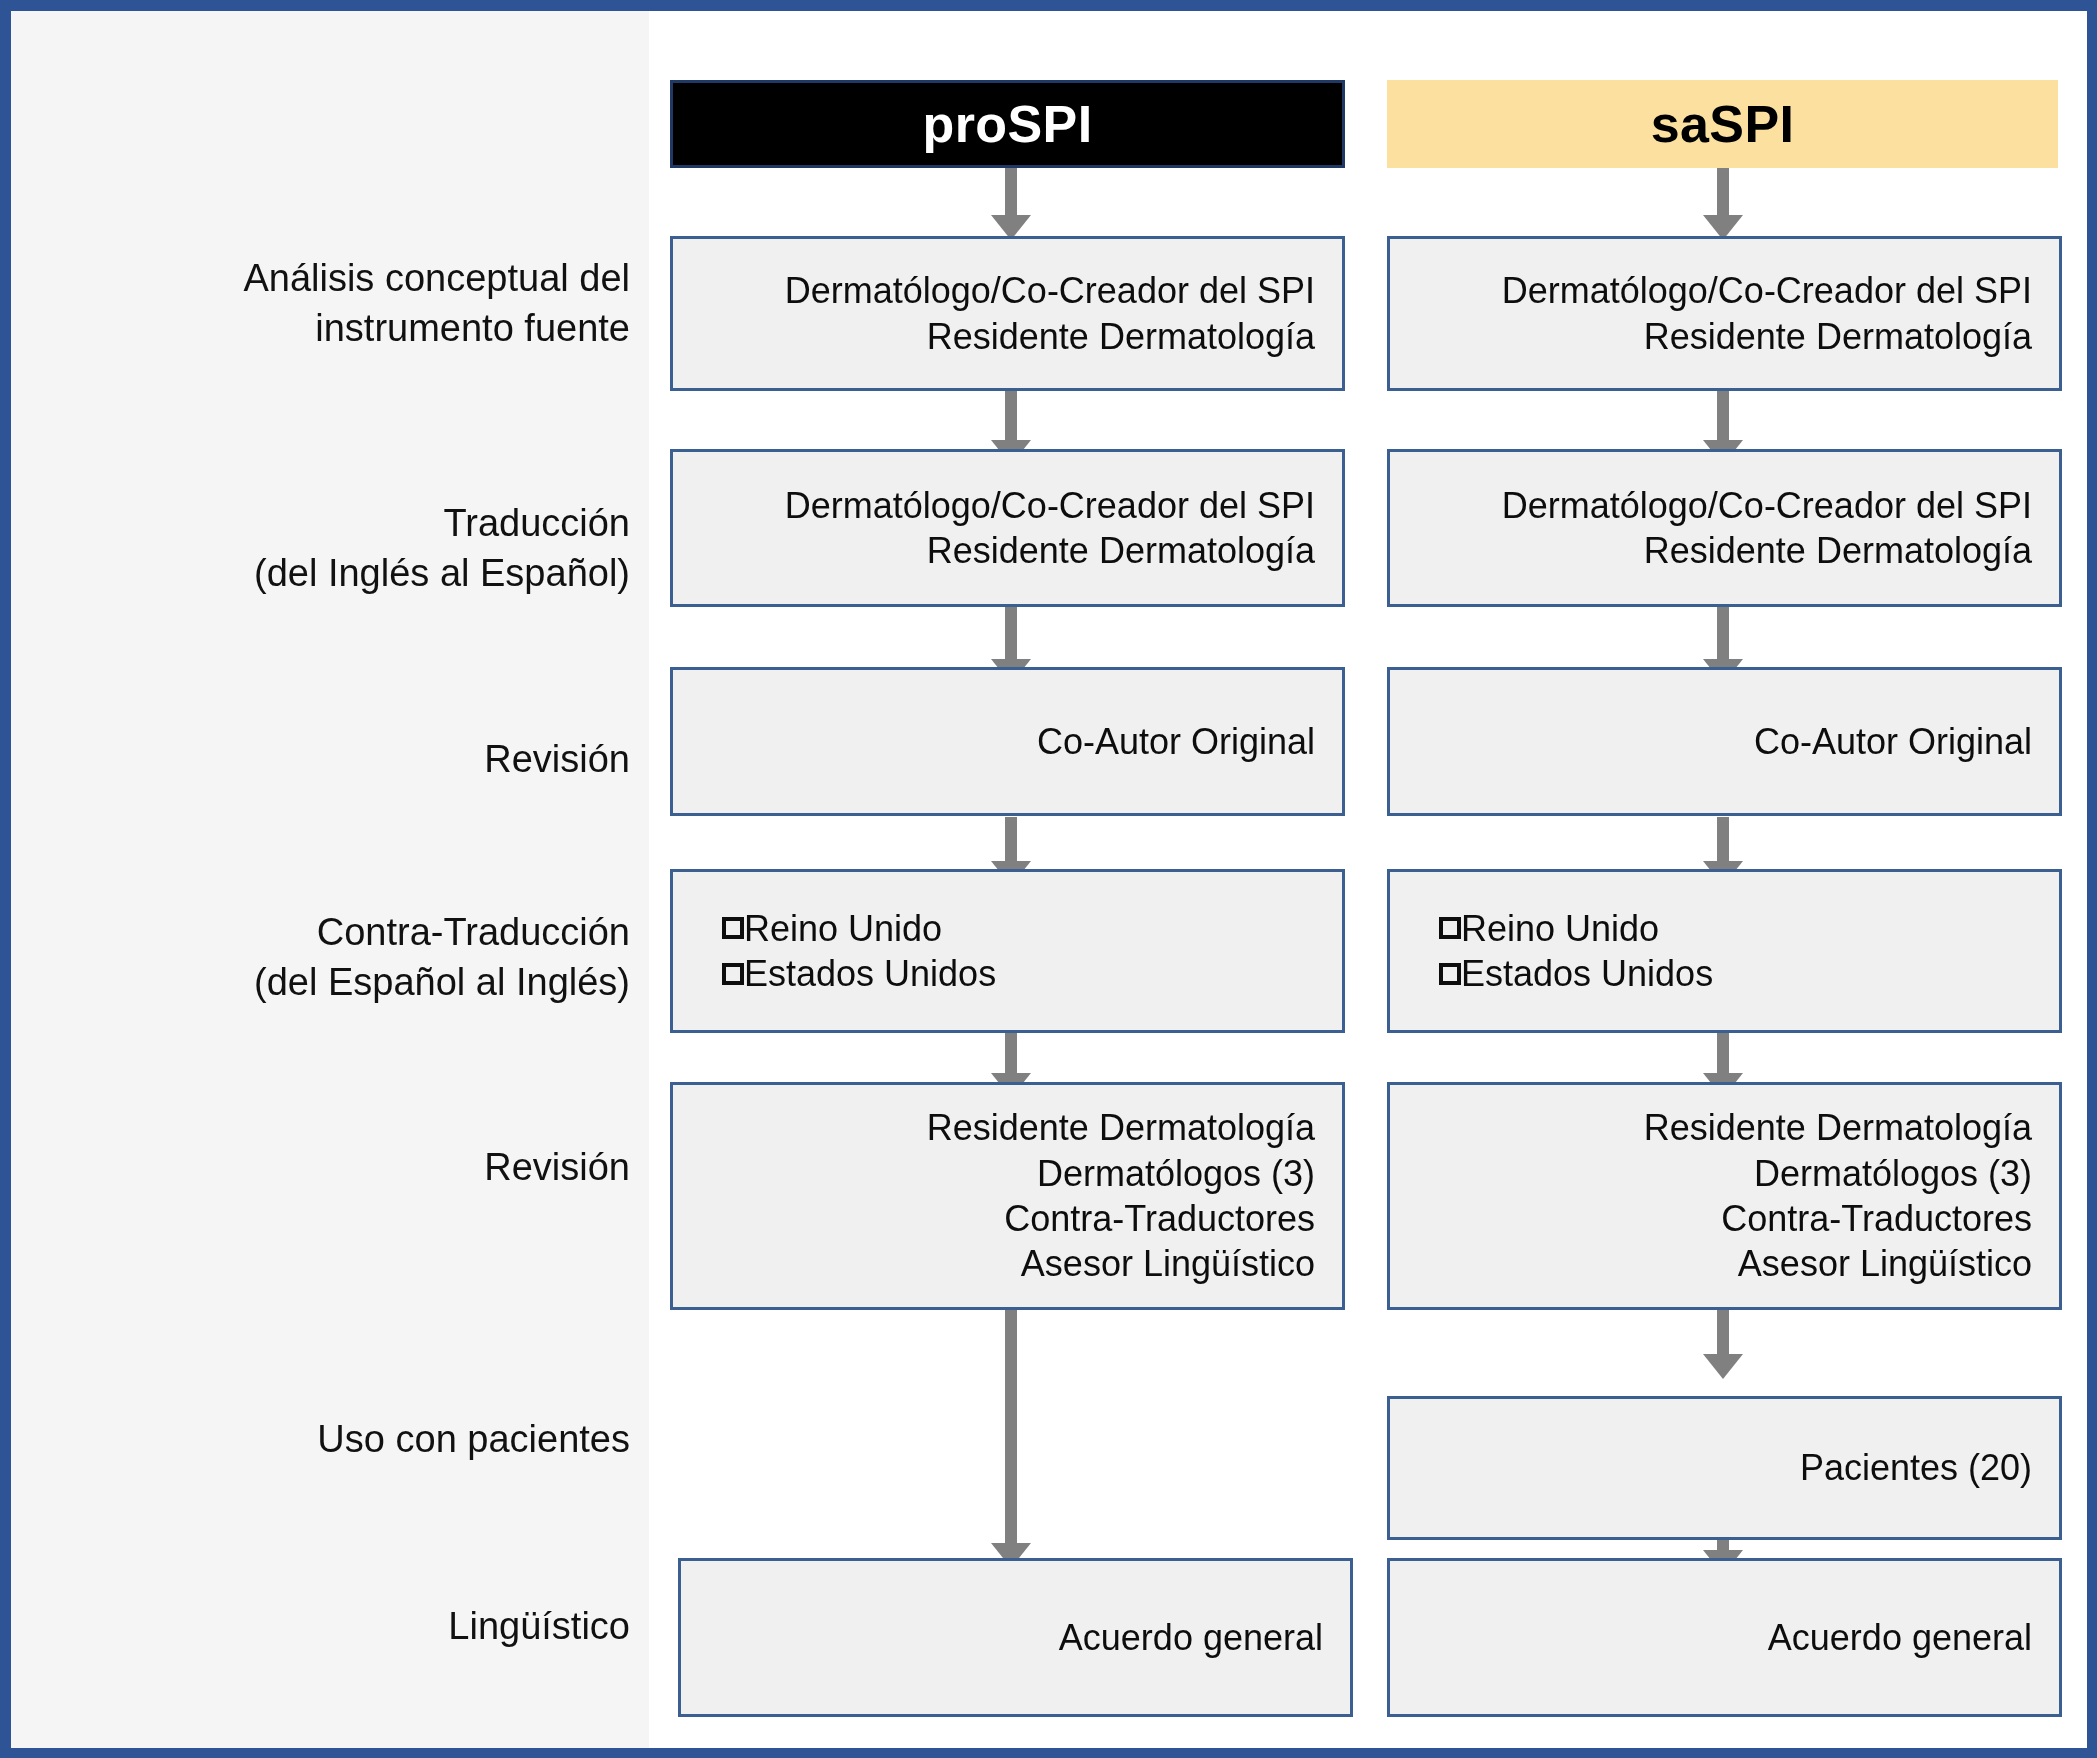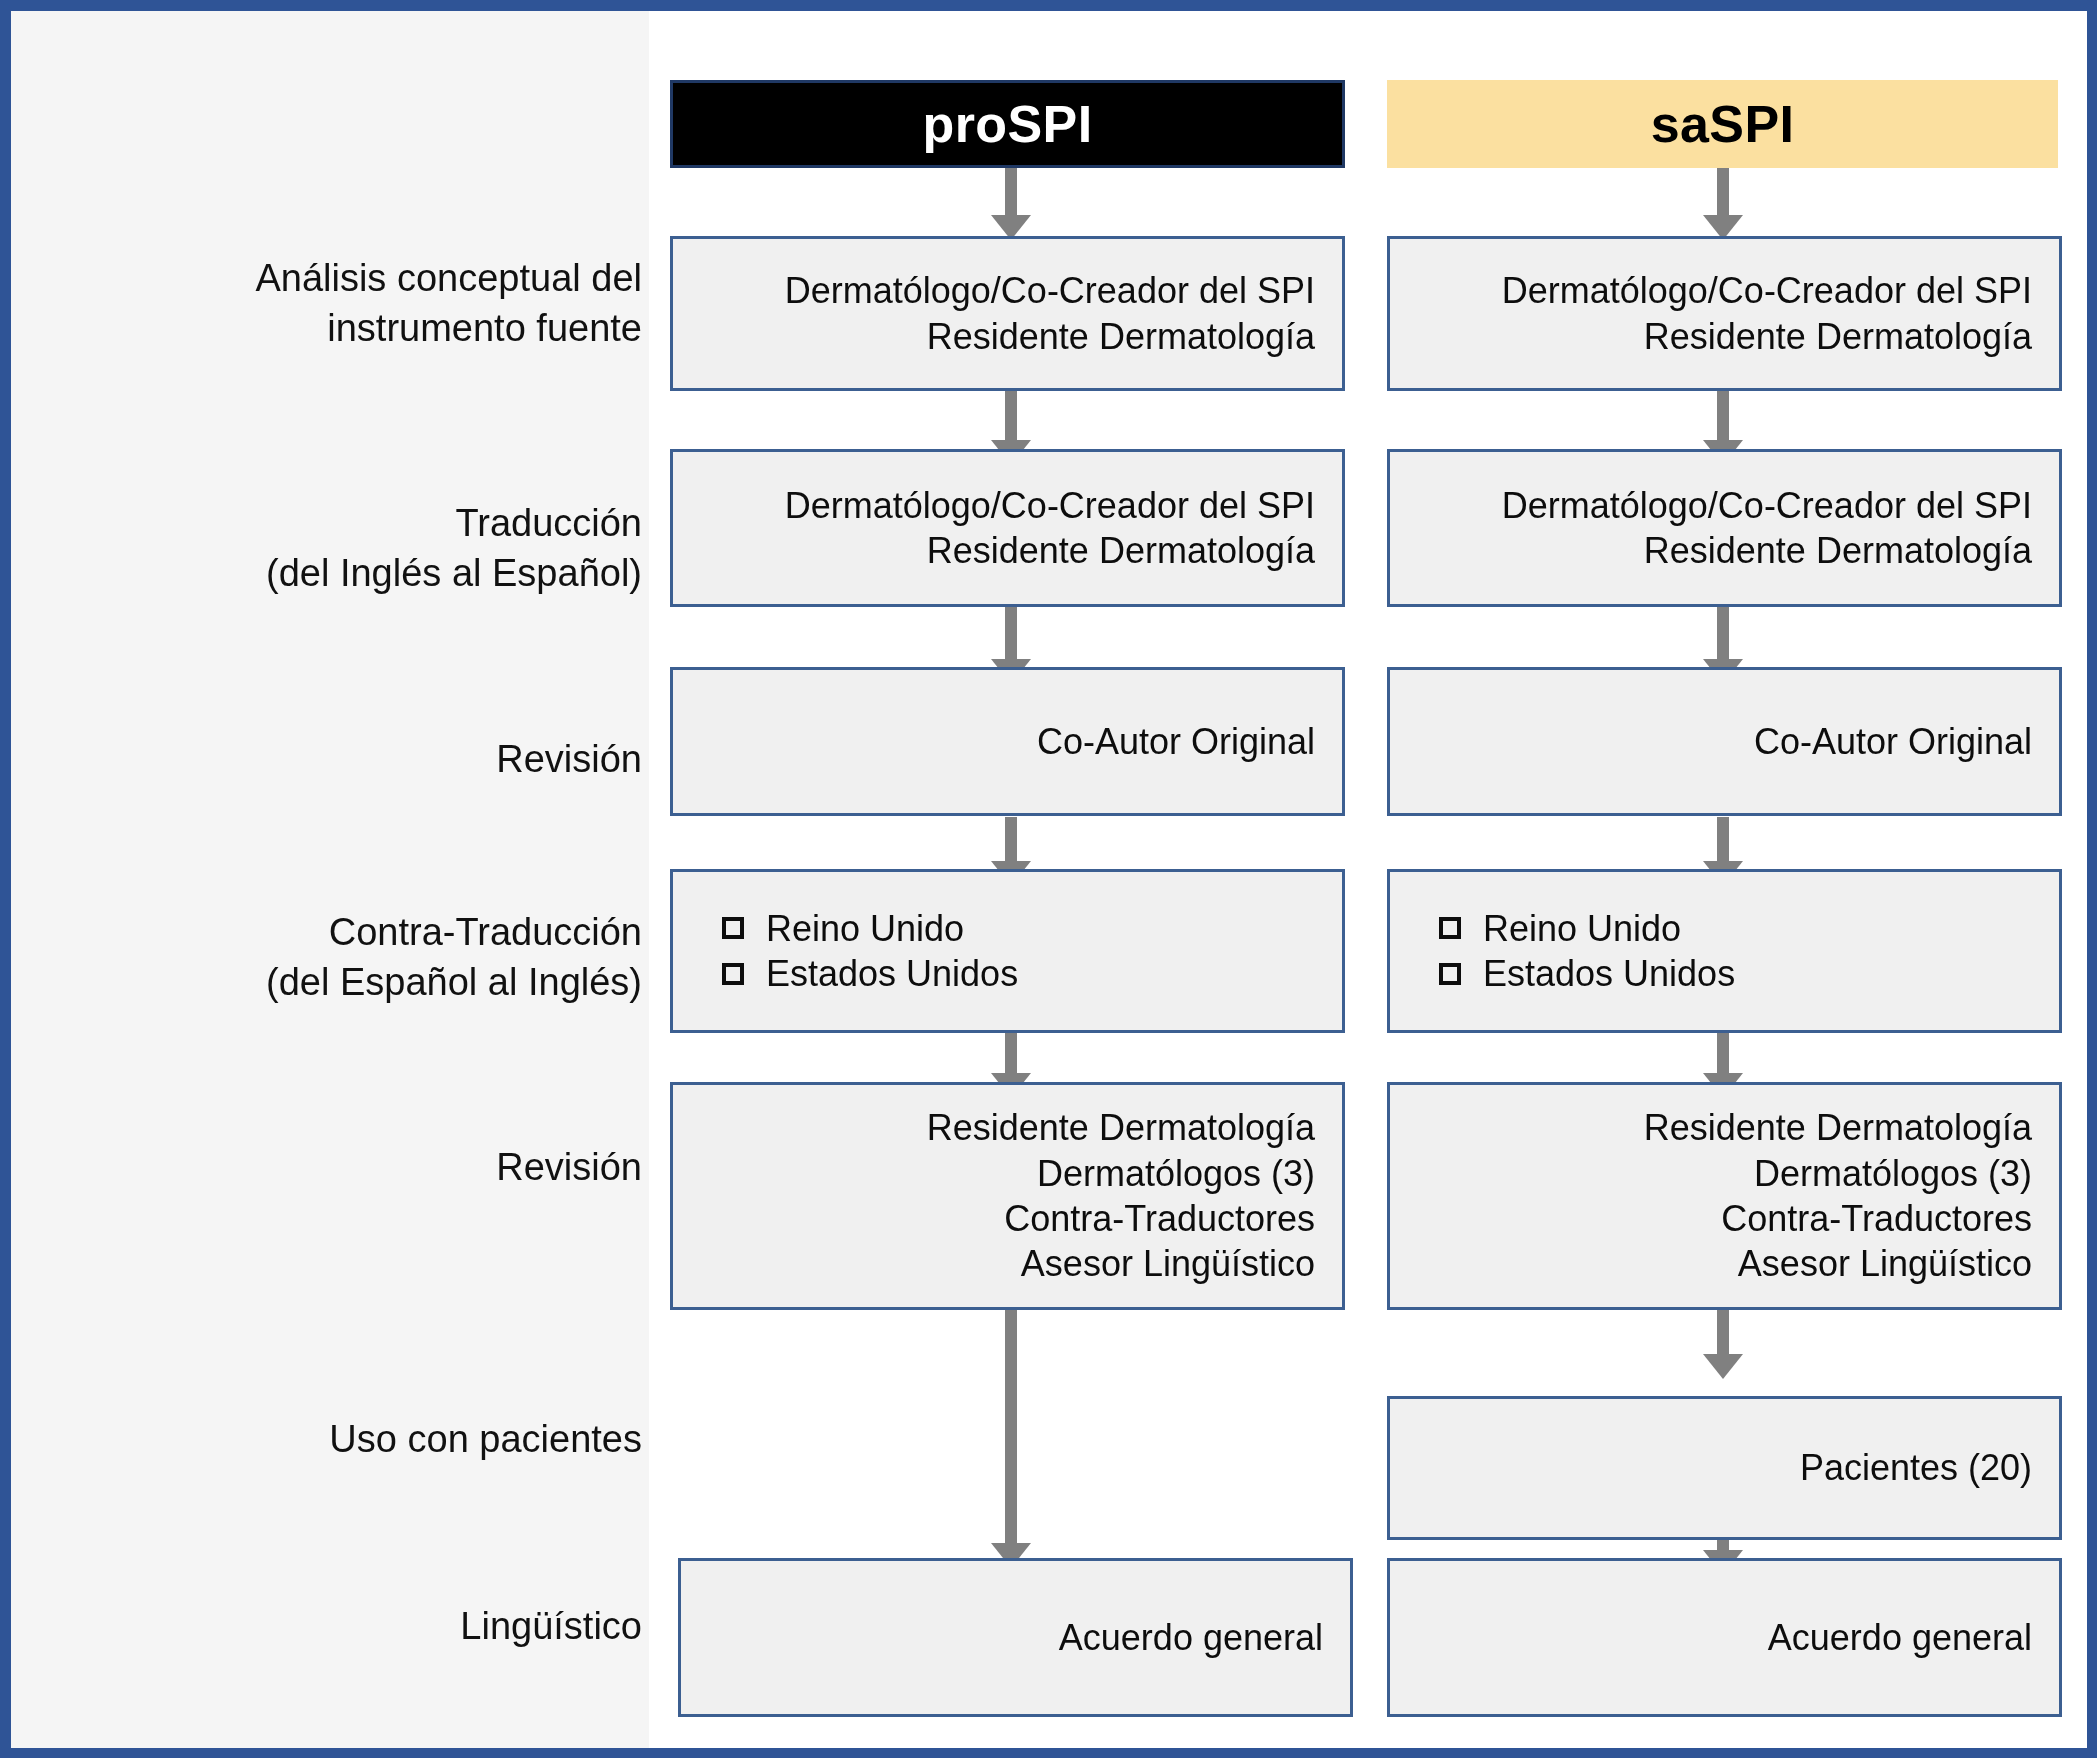--- a/index.html
+++ b/index.html
@@ -57,21 +57,21 @@
     top: 69px;
     width: 671px;
     background: #fbe0a0;
     color: #000000;
     border: none;
   }
 
   
   .row-label {
     position: absolute;
-    left: 52px;
+    left: 40px;
     width: 579px;
     font-size: 38px;
     color: #111111;
     line-height: 1.32;
     white-space: pre-line;
   }
 
   
   .node {
     position: absolute;
@@ -85,21 +85,20 @@
   }
   .node .line {
     font-size: 36px;
     color: #0d0d0d;
     line-height: 1.26;
     white-space: nowrap;
   }
   .node .line.check {
     display: flex;
     align-items: center;
-    gap: 22px;
     padding-left: 22px;
   }
   .checkbox-glyph {
     display: inline-block;
     width: 22px;
     height: 22px;
     border: 4.2px solid #0d0d0d;
     box-sizing: border-box;
     flex: 0 0 auto;
   }

